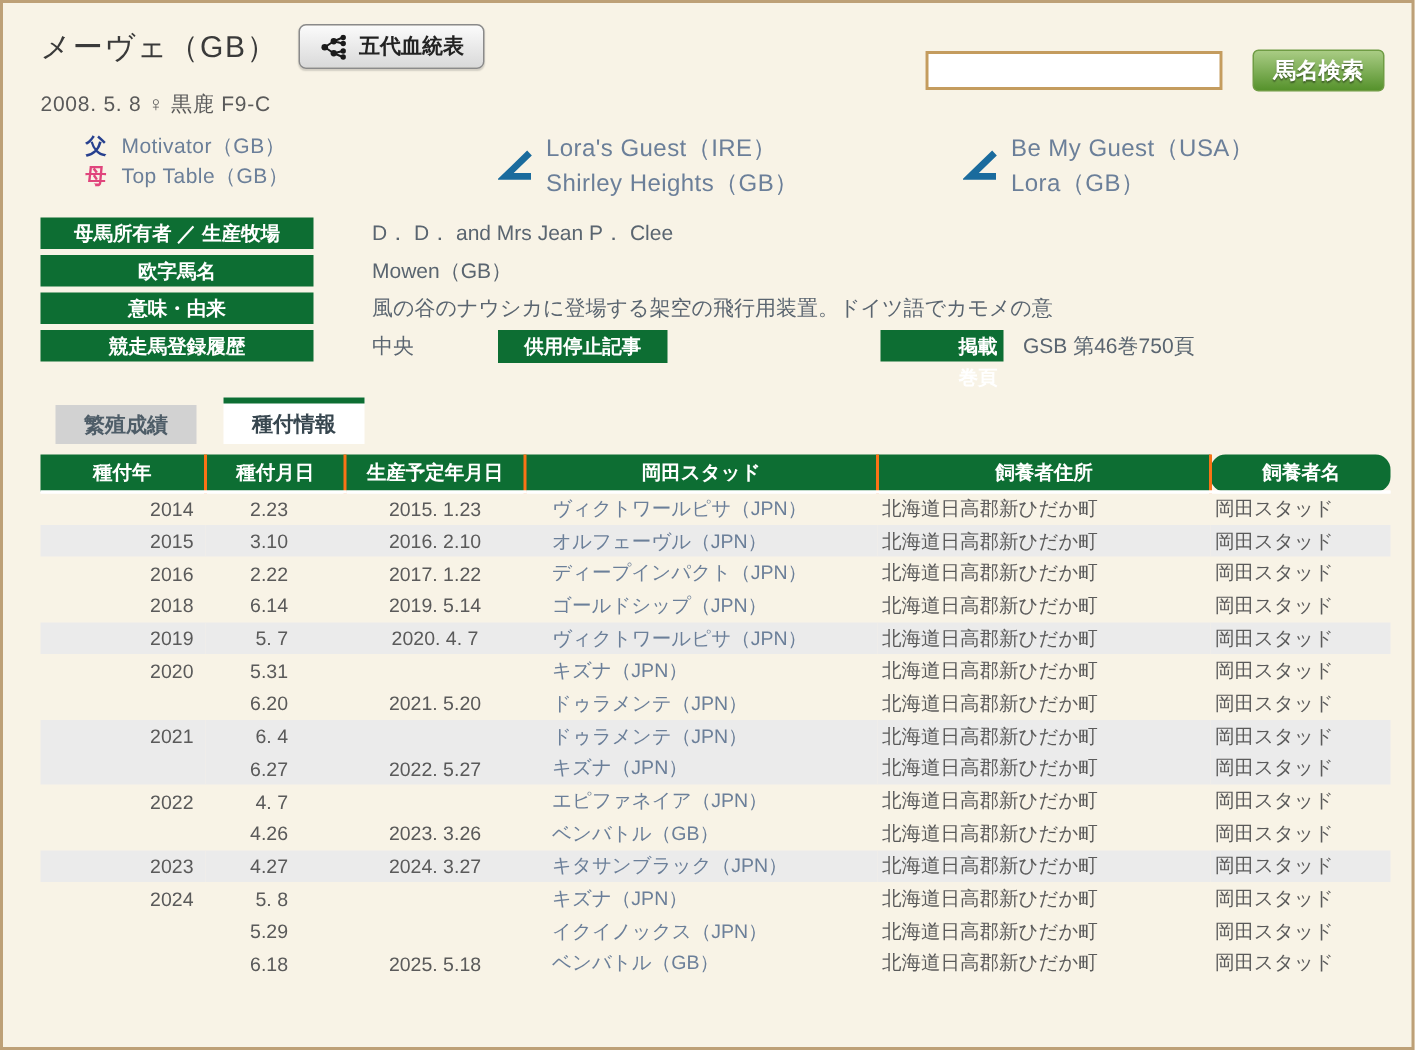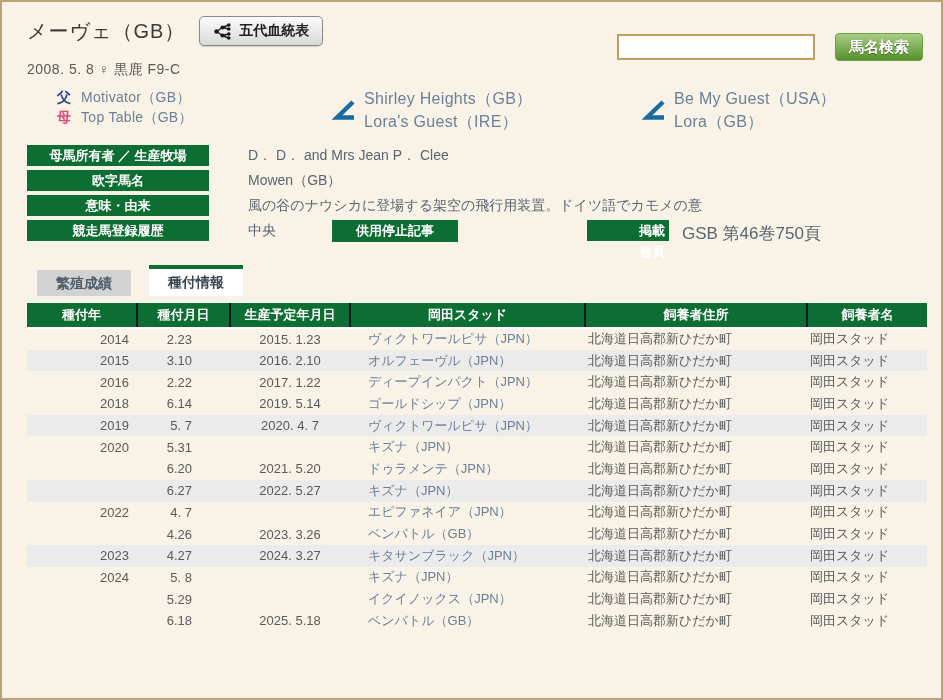--- a/index.html
+++ b/index.html
@@ -55,42 +55,42 @@
   .green-label {
     width:182px; height:21px; background:#0d6e33; color:#fff;
     font-size:13px; font-weight:bold; text-align:center; line-height:21px;
     flex:0 0 auto;
   }
   .info-value { margin-left:10px; font-size:14px; color:#5a6570; }
   .green-btn {
     background:#0d6e33; color:#fff; font-size:13px; font-weight:bold;
     text-align:center; height:22px; line-height:22px; cursor:pointer;
   }
-  .stop-btn { position:absolute; left:305px; top:0; width:126px; }
+  .stop-btn { position:absolute; left:305px; top:0; width:113px; }
   .vol-label { position:absolute; left:560px; top:0; width:82px; height:21px; line-height:21px;
     background:#0d6e33; color:#fff; font-size:13px; font-weight:bold; text-align:center;padding-left:48px; }
-  .vol-value { position:absolute; left:655px; top:2px; font-size:17px; color:#5a6570; }
+  .vol-value { position:absolute; left:655px; top:2px; font-size:14px; color:#5a6570; }
   
   .tabs { display:flex; align-items:flex-end; gap:18px; margin:24px 0 0 35px; }
   .tab {
     font-size:14px; font-weight:bold; color:#4e5d68;
     background:#d2d2d2; height:26px; line-height:26px; padding:0 19px; cursor:pointer;
   }
   .tab.active {
     background:#fff; border-top:4px solid #0d6e33; color:#37464f;
     height:31px; line-height:26px;
   }
   
   .mating-table { margin:7px 0 0 25px; width:900px; border-collapse:collapse; table-layout:fixed; }
   .mating-table th {
     background:#0d6e33; color:#fff; font-size:13px; font-weight:bold;
-    height:25px; border-right:2px solid #0f172a; border-bottom:2px solid #fff;
+    height:25px; border-right:2px solid #f97316; border-bottom:2px solid #fff;
     padding:0; text-align:center;
   }
-  .mating-table th:last-child { border-right:none; }
+  .mating-table th:last-child { border-right:none;border-radius:10px; }
   .mating-table td { height:21.7px; font-size:13px; color:#5a5a5a; padding:0; }
   .mating-table tr.shade { background:#ebebeb; }
   .c-year  { text-align:right; padding-right:8px !important; }
   .c-md    { text-align:right; padding-right:38px !important; }
   .c-due   { text-align:center; }
   .c-sire  { text-align:left; padding-left:18px !important; color:#6b7f99 !important; cursor:pointer; }
   .c-addr  { text-align:left; padding-left:3px !important; }
   .c-owner { text-align:left; padding-left:3px !important; }
 </style>
 </head>
@@ -142,22 +142,22 @@
     </div>
   </div>
 
   <div class="ped-group g2">
     <span class="angle-icon">
       <svg width="24" height="22" viewBox="0 0 24 22">
         <path d="M21 3 L5 18.5 L22 18.5" stroke="#1a6b9d" stroke-width="4.5" fill="none"></path>
       </svg>
     </span>
     <div class="ped-rows">
+      <span class="horse-link">Lora's Guest（IRE）</span>
       <span class="horse-link">Shirley Heights（GB）</span>
-      <span class="horse-link">Lora's Guest（IRE）</span>
     </div>
   </div>
 
   <div class="ped-group g3">
     <span class="angle-icon">
       <svg width="24" height="22" viewBox="0 0 24 22">
         <path d="M21 3 L5 18.5 L22 18.5" stroke="#1a6b9d" stroke-width="4.5" fill="none"></path>
       </svg>
     </span>
     <div class="ped-rows">
@@ -264,20 +264,28 @@
       </tr>
       <tr>
         <td class="c-year"></td>
         <td class="c-md">6.20</td>
         <td class="c-due">2021. 5.20</td>
         <td class="c-sire">ドゥラメンテ（JPN）</td>
         <td class="c-addr">北海道日高郡新ひだか町</td>
         <td class="c-owner">岡田スタッド</td>
       </tr>
       <tr class="shade">
+        <td class="c-year">2021</td>
+        <td class="c-md">6. 4</td>
+        <td class="c-due"></td>
+        <td class="c-sire">ドゥラメンテ（JPN）</td>
+        <td class="c-addr">北海道日高郡新ひだか町</td>
+        <td class="c-owner">岡田スタッド</td>
+      </tr>
+      <tr class="shade">
         <td class="c-year"></td>
         <td class="c-md">6.27</td>
         <td class="c-due">2022. 5.27</td>
         <td class="c-sire">キズナ（JPN）</td>
         <td class="c-addr">北海道日高郡新ひだか町</td>
         <td class="c-owner">岡田スタッド</td>
       </tr>
       <tr>
         <td class="c-year">2022</td>
         <td class="c-md">4. 7</td>

